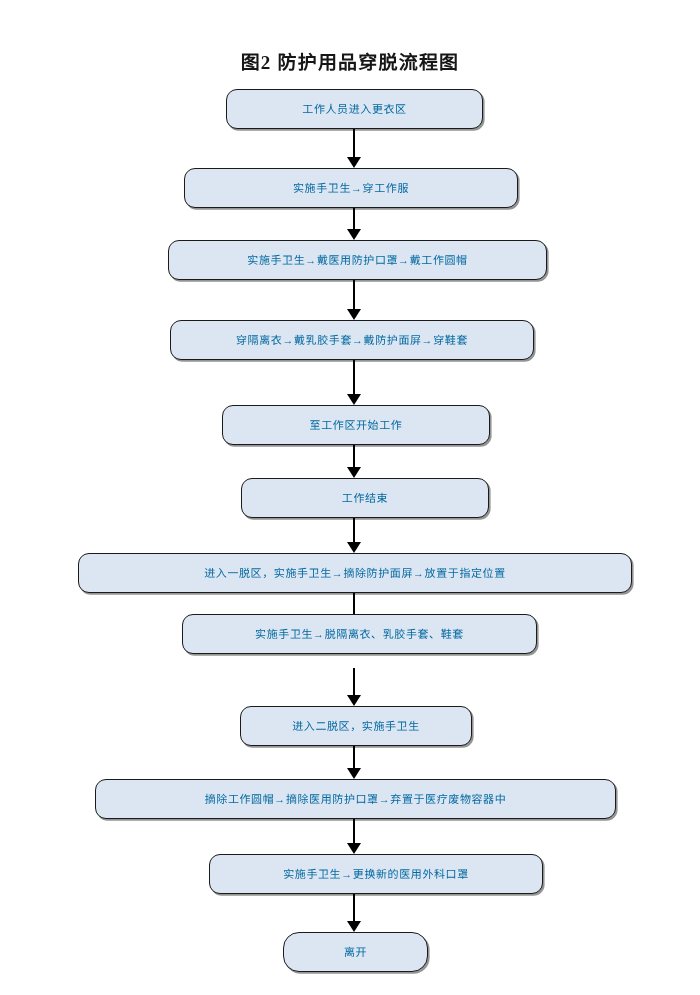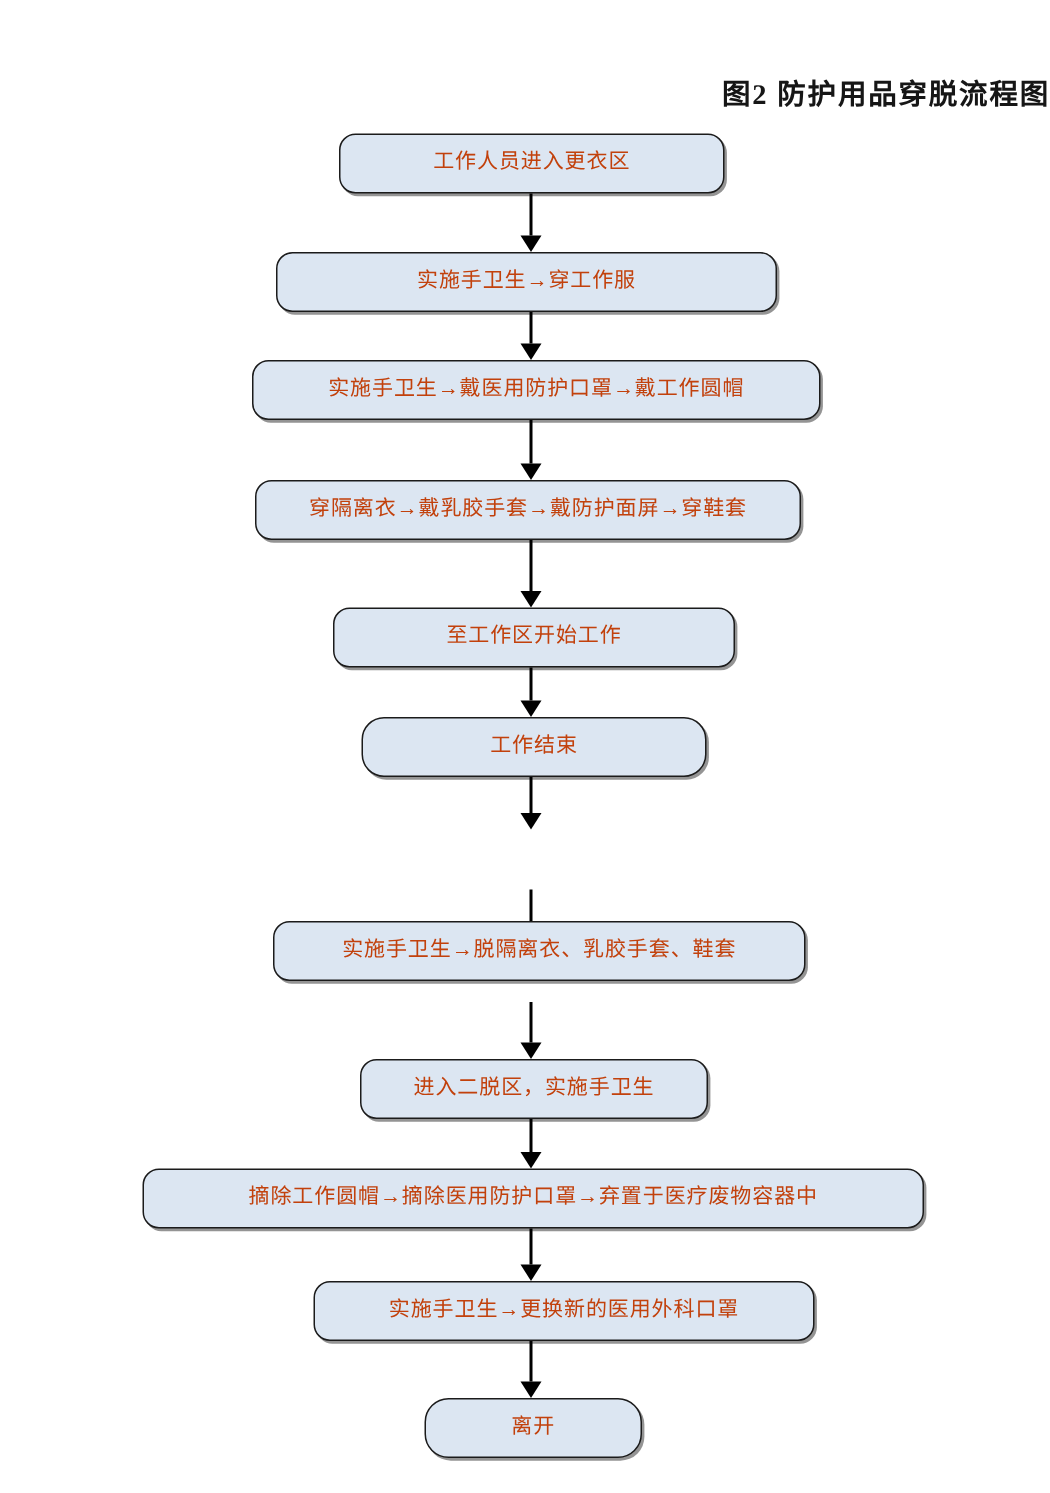--- a/index.html
+++ b/index.html
@@ -20,21 +20,21 @@
     position: relative;
     width: 700px;
     height: 995px;
   }
 
   #diagram-title {
     position: absolute;
     left: 0;
     top: 47px;
     width: 700px;
-    text-align: right;
+    text-align: center;
     font-size: 19px;
     font-weight: bold;
     letter-spacing: 1.2px;
     font-family: "Liberation Serif", "DejaVu Serif", serif;
     color: #161616;
     white-space: nowrap;
   }
 
   .node {
     position: absolute;
@@ -44,24 +44,24 @@
     border-radius: 11px;
     box-shadow: 1.6px 1.8px 0 0 rgba(60,60,60,0.55);
     display: flex;
     align-items: center;
     justify-content: center;
     text-align: center;
   }
 
   .node .node-text {
     display: block;
-    font-size: 14px;
+    font-size: 11px;
     line-height: 1.15;
     letter-spacing: 0.6px;
-    color: #c2410c;
+    color: #0369a1;
     font-family: "Liberation Serif", "DejaVu Serif", serif;
     white-space: nowrap;
     padding: 0 6px;
   }
 
   
   .connector {
     position: absolute;
     width: 14px;
     margin-left: -7px;
@@ -124,28 +124,31 @@
   </div>
 
   <div class="node" style="left:222px; top:405px; width:268px; height:40px;">
     <span class="node-text">至工作区开始工作</span>
   </div>
   <div class="connector" style="left:354px; top:445px; height:33px;">
     <div class="shaft" style="height:22px;"></div>
     <div class="head"></div>
   </div>
 
-  <div class="node" style="left:241px; top:478px; width:230px; height:40px;border-radius:15px;">
+  <div class="node" style="left:241px; top:478px; width:248px; height:40px;">
     <span class="node-text">工作结束</span>
   </div>
   <div class="connector" style="left:354px; top:518px; height:35px;">
     <div class="shaft" style="height:24px;"></div>
     <div class="head"></div>
   </div>
 
+  <div class="node" style="left:78px; top:553px; width:554px; height:40px;">
+    <span class="node-text">进入一脱区，实施手卫生→摘除防护面屏→放置于指定位置</span>
+  </div>
   <div class="connector" style="left:354px; top:593px; height:35px;">
     <div class="shaft" style="height:24px;"></div>
     <div class="head"></div>
   </div>
 
   <div class="node" style="left:182px; top:614px; width:355px; height:40px;">
     <span class="node-text">实施手卫生→脱隔离衣、乳胶手套、鞋套</span>
   </div>
   <div class="connector" style="left:354px; top:668px; height:38px;">
     <div class="shaft" style="height:27px;"></div>

